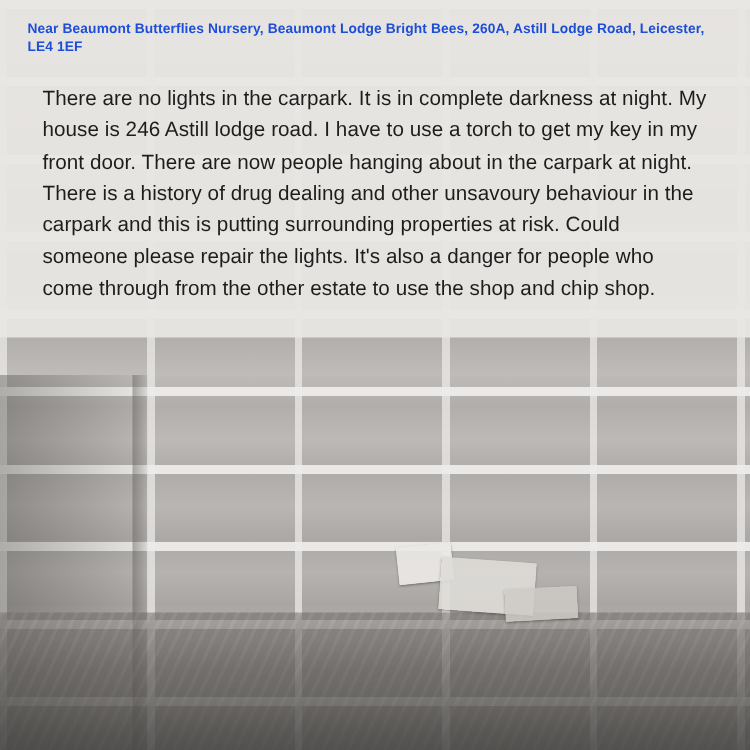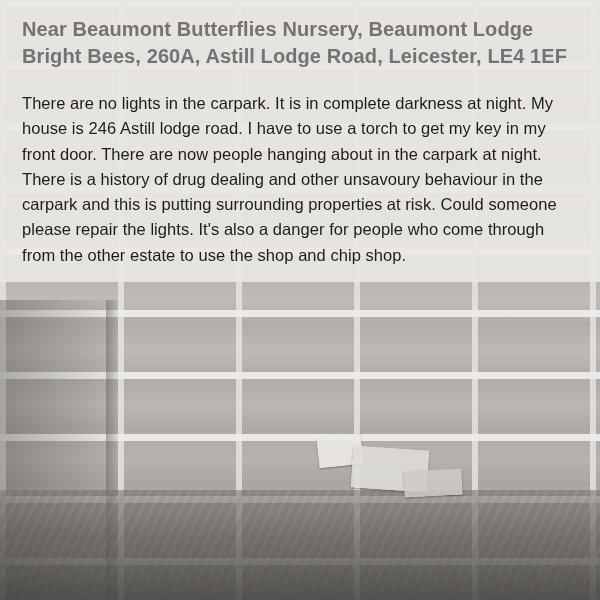--- a/index.html
+++ b/index.html
@@ -97,32 +97,32 @@
   .overlay {
     position: absolute;
     left: 0;
     top: 0;
     width: 600px;
     background: rgba(232,230,227,0.93);
     padding: 16px 22px 14px 22px;
     box-sizing: border-box;
   }
   .location-heading {
-    font-size: 20px;
+    font-size: 11px;
     font-weight: bold;
-    color: #737373;
+    color: #1d4ed8;
     line-height: 1.33;
     margin: 0 0 22px 0;
     letter-spacing: 0.1px;
   }
   .report-body {
     font-size: 16.5px;
     color: #1d1d1d;
     line-height: 1.53;
-    margin: 0;
+    margin: 12px;
     letter-spacing: 0.05px;
   }
 </style>
 </head>
 <body>
 
 <div class="report-card">
 
   <div class="photo-backdrop"></div>
   <div class="photo-shadow-left"></div>

